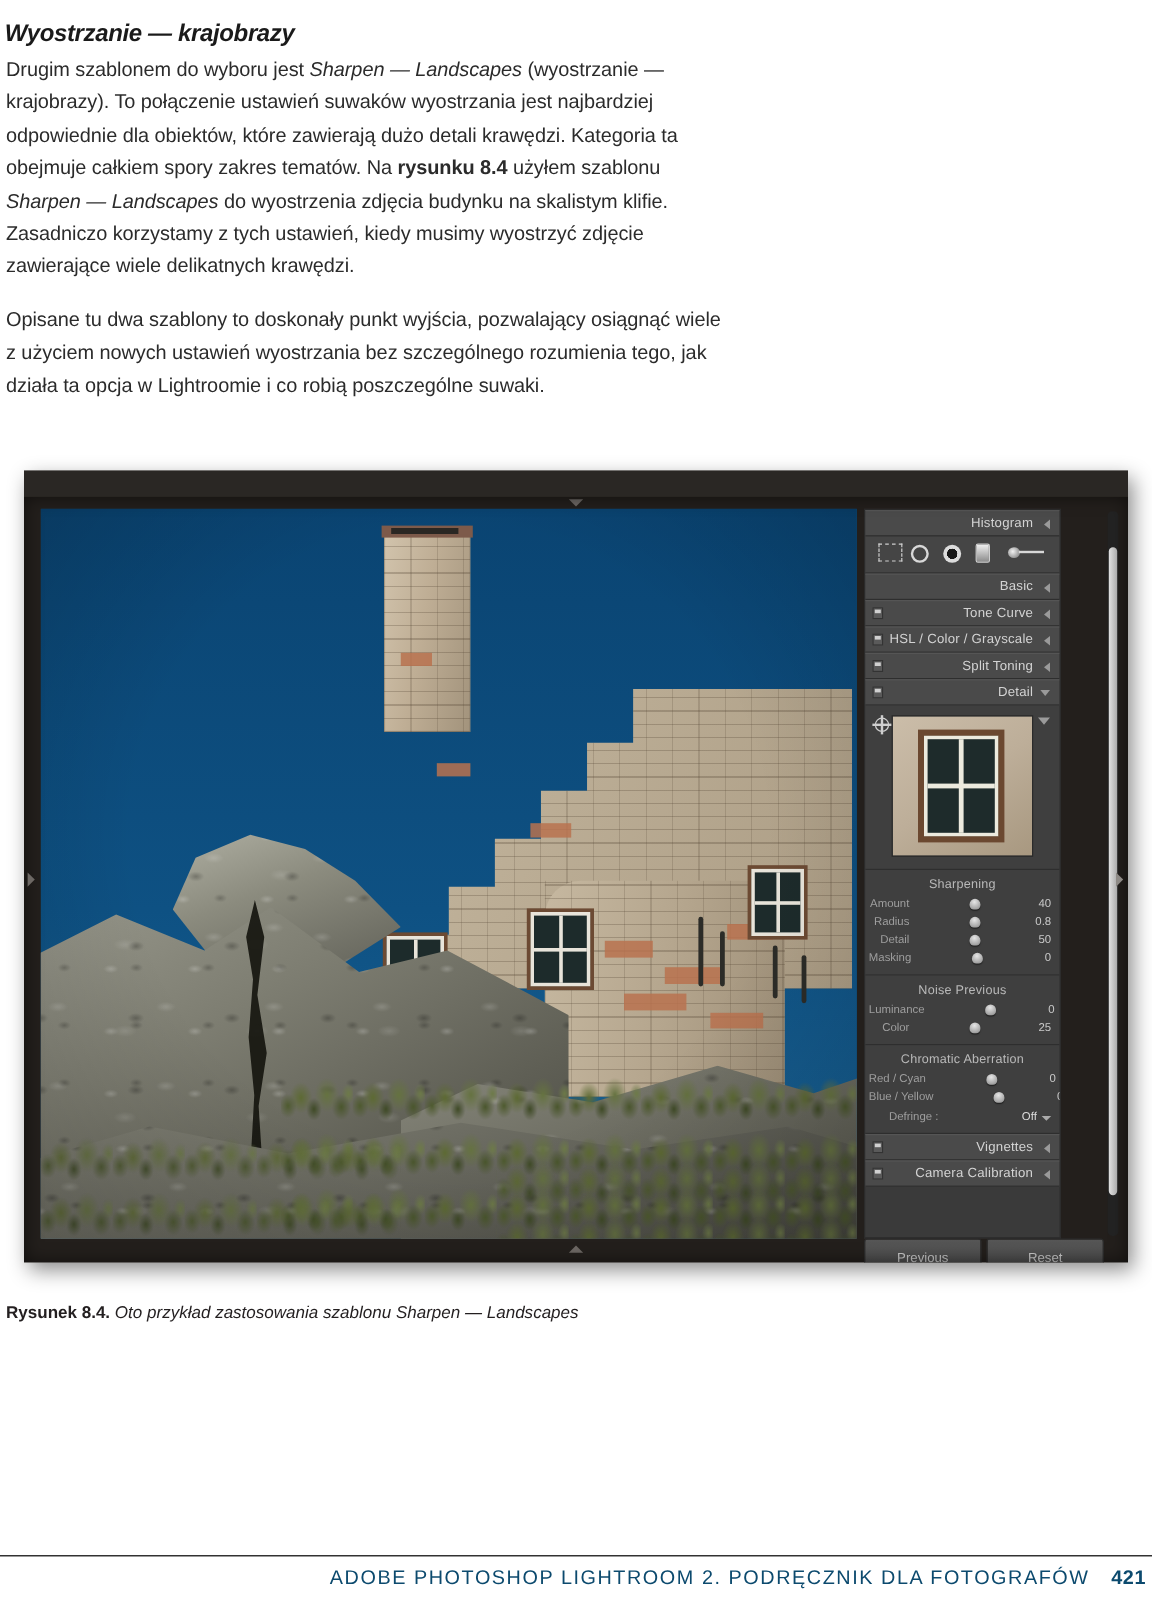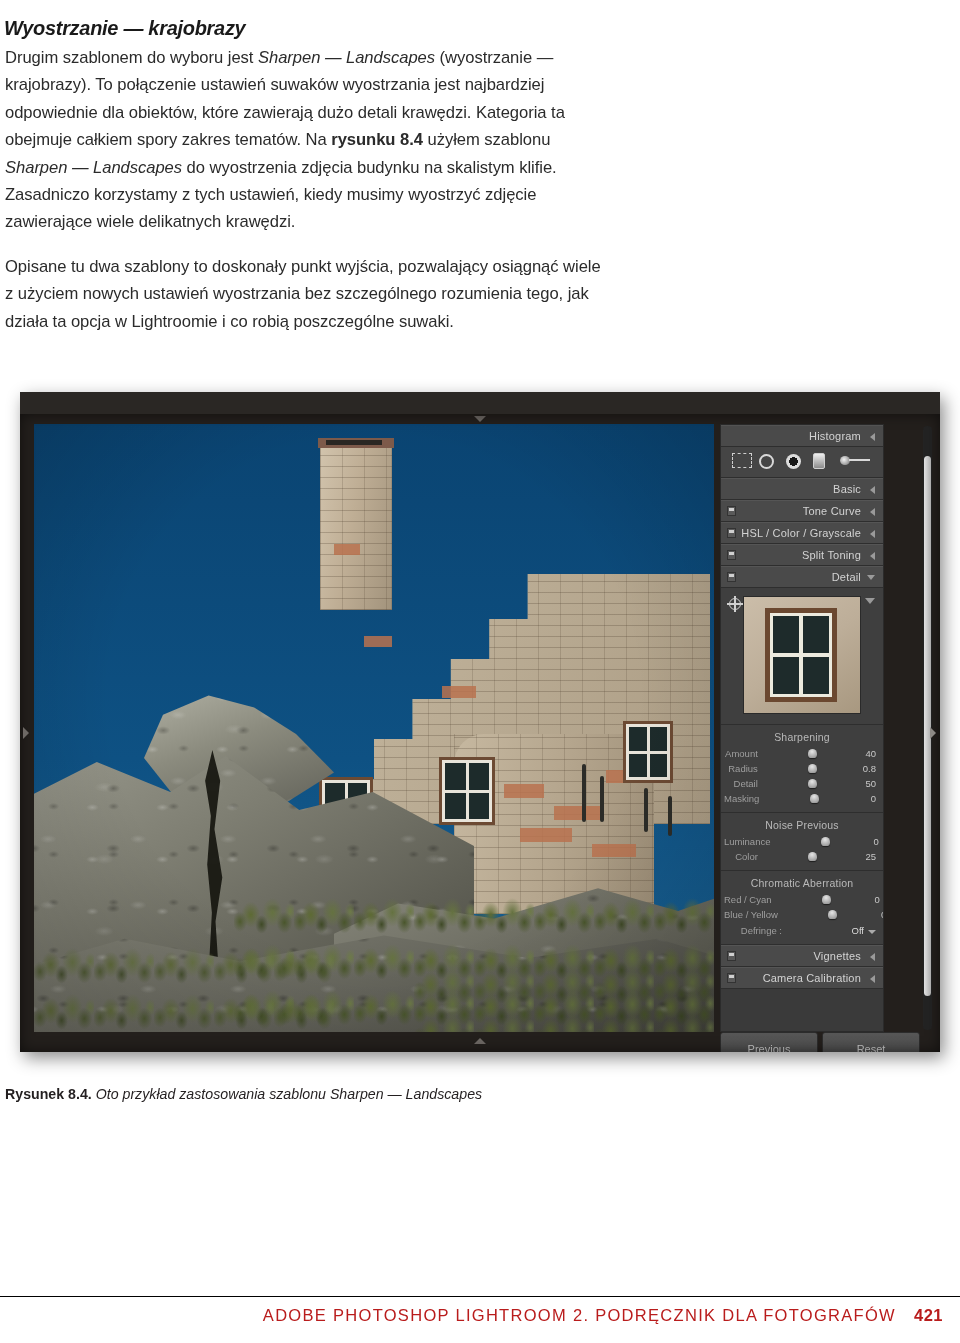--- a/index.html
+++ b/index.html
@@ -67,27 +67,27 @@
   .footer-rule {
     position: absolute;
     left: 0px;
     top: 1296px;
     width: 960px;
     height: 1px;
     background: #000;
   }
   .footer {
     position: absolute;
-    left: 0;
+    left: 12px;
     top: 1306px;
     width: 943px;
     text-align: right;
     font-size: 16.5px;
     letter-spacing: 1.3px;
-    color: #b91c1c;
+    color: #0c4a6e;
   }
   .footer .pnum {
     font-weight: bold;
     margin-left: 18px;
     letter-spacing: 0.5px;
   }
 
   
   .lr-window {
     position: absolute;

